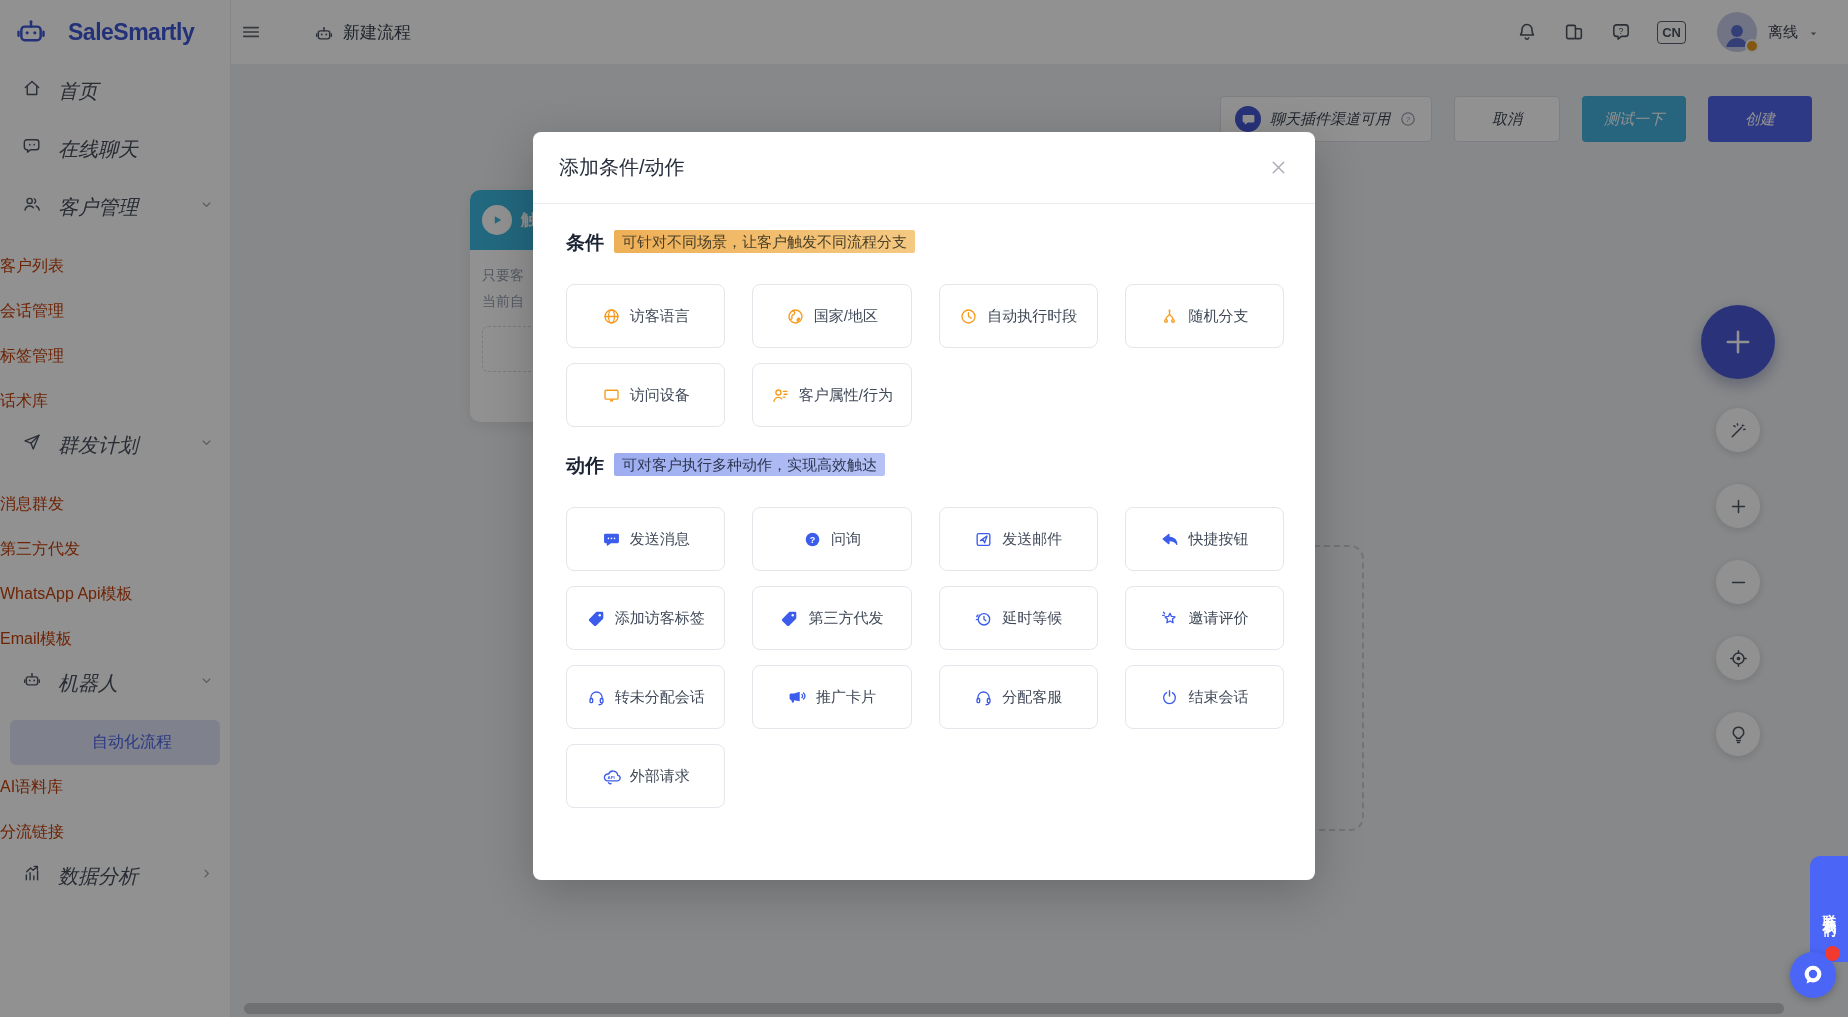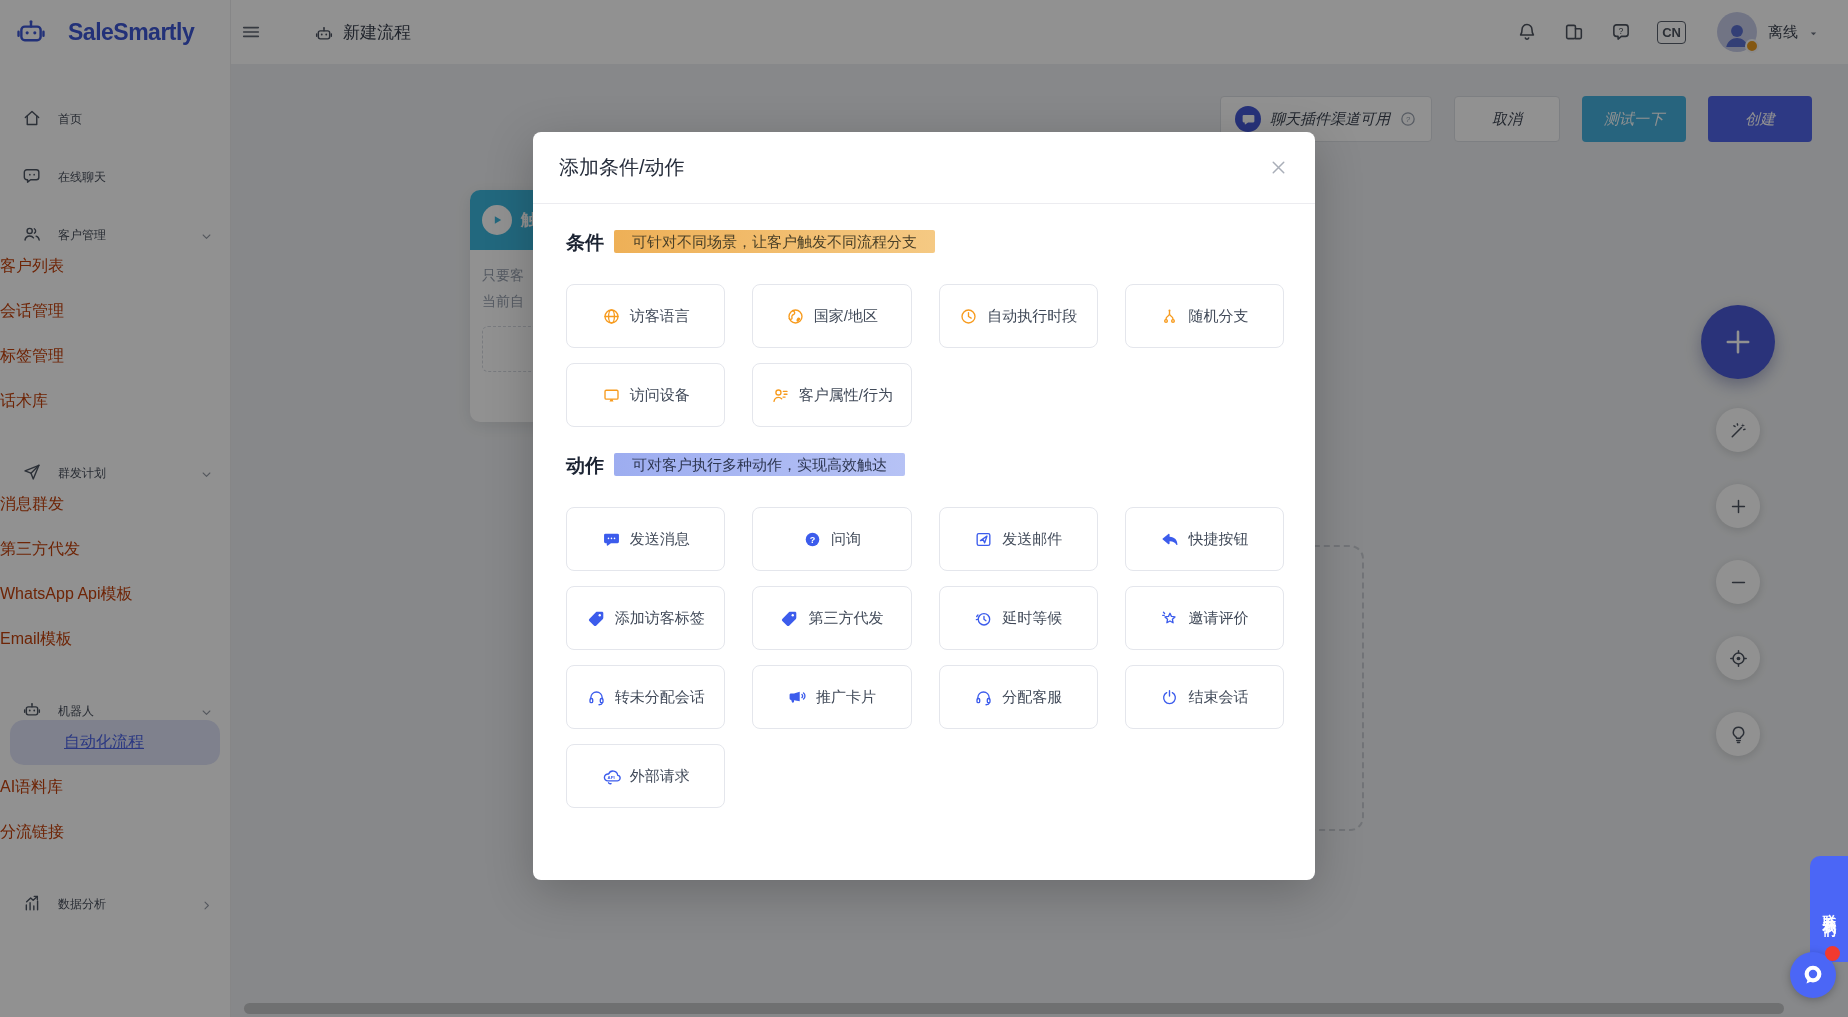--- a/index.html
+++ b/index.html
@@ -8,31 +8,31 @@
   #app{position:absolute;inset:0;}
 
   
   #sidebar{position:absolute;left:0;top:0;width:230px;height:100%;background:#fff;
            border-right:1px solid #ececee;z-index:10;}
   .logo-row{display:flex;align-items:center;gap:8px;padding:15px 10px 9px 14px;}
   .logo-robot{width:34px;height:34px;color:#3d56d4;}
   .logo-robot svg{width:34px;height:34px;}
   .logo-text{font-size:23px;font-weight:bold;color:#3d56d4;letter-spacing:-0.5px;margin-left:12px;}
   .nav{margin-top:20px;}
-  .nav-item{height:50px;margin-top:8px;display:flex;align-items:flex-end;
-            padding:0 16px 0 22px;gap:16px;font-size:12px;color:#474e5b;cursor:pointer;}
+  .nav-item{height:50px;margin-top:8px;display:flex;align-items:flex-start;
+            padding:0 16px 0 22px;gap:16px;font-size:20px;color:#474e5b;cursor:pointer;font-style:italic;}
   .nav-item:first-child{margin-top:18px;}
   .nav-item .mi{width:20px;height:20px;color:#4d5562;flex:none;}
   .nav-item .mi svg{width:20px;height:20px;}
   .nav-item .chev{margin-left:auto;width:15px;height:15px;color:#959ba6;}
   .nav-item .chev svg{width:15px;height:15px;}
   .nav-sub-item{height:45px;display:flex;align-items:center;
                 font-size:16px;color:#c2410c;cursor:pointer;}
   .nav-sub-item.active{background:#dfe3f8;color:#4c63e4;margin:0 10px;
-                       padding-left:54px;border-radius:14px;font-weight:500;text-decoration:underline;}
+                       padding-left:82px;border-radius:6px;font-weight:500;}
 
   
   #header{position:absolute;left:230px;right:0;top:0;height:64px;background:#fff;
           display:flex;align-items:center;padding:0 28px 0 10px;z-index:5;box-sizing:border-box;}
   .hamb{width:22px;height:22px;color:#5f6672;cursor:pointer;}
   .hamb svg{width:22px;height:22px;}
   .htitle-wrap{display:flex;align-items:flex-end;gap:9px;margin-left:52px;color:#39404e;font-size:17px;}
   .htitle-wrap .hico{width:20px;height:20px;color:#4a5160;}
   .htitle-wrap .hico svg{width:20px;height:20px;}
   .hright{margin-left:auto;display:flex;align-items:center;gap:25px;}
@@ -96,21 +96,21 @@
   #modal{position:absolute;left:533px;top:132px;width:782px;height:748px;background:#fff;
          border-radius:8px;z-index:50;box-shadow:0 12px 48px rgba(0,0,0,.22);box-sizing:border-box;}
   .m-head{height:71px;border-bottom:1px solid #ececf0;display:flex;align-items:center;padding:0 26px;}
   .m-title{font-size:20px;color:#262d3b;font-weight:500;}
   .m-close{margin-left:auto;width:21px;height:21px;color:#a9aeb8;cursor:pointer;}
   .m-close svg{width:21px;height:21px;}
   .m-body{padding:18px 31px 0 33px;}
   .sec{margin-top:8px;}
   .sec + .sec{margin-top:26px;}
   .sec-title{font-size:19px;font-weight:bold;color:#1c2433;}
-  .sec-desc{margin-left:10px;font-size:15px;padding:3px 18px;border-radius:2px;vertical-align:2px;}
+  .sec-desc{margin-left:10px;font-size:15px;padding:3px 8px;border-radius:2px;vertical-align:2px;}
   .desc-orange{background:linear-gradient(90deg,#eeb057,#f5c983);color:#4a4028;}
   .desc-blue{background:linear-gradient(90deg,#9dadf0,#b6c2f5);color:#2e3752;}
   .grid{margin-top:28px;display:grid;grid-template-columns:repeat(4,1fr);gap:15px 27px;}
   .tile{height:64px;border:1px solid #e4e6ec;border-radius:8px;display:flex;align-items:center;
         justify-content:center;gap:9px;font-size:15px;color:#414a59;cursor:pointer;background:#fff;
         box-sizing:border-box;}
   .tile .ticon{width:19px;height:19px;flex:none;display:flex;}
   .tile .ticon svg{width:19px;height:19px;}
   .sec-orange .tile .ticon{color:#f79b1e;}
   .sec-blue .tile .ticon{color:#3c5cec;}

